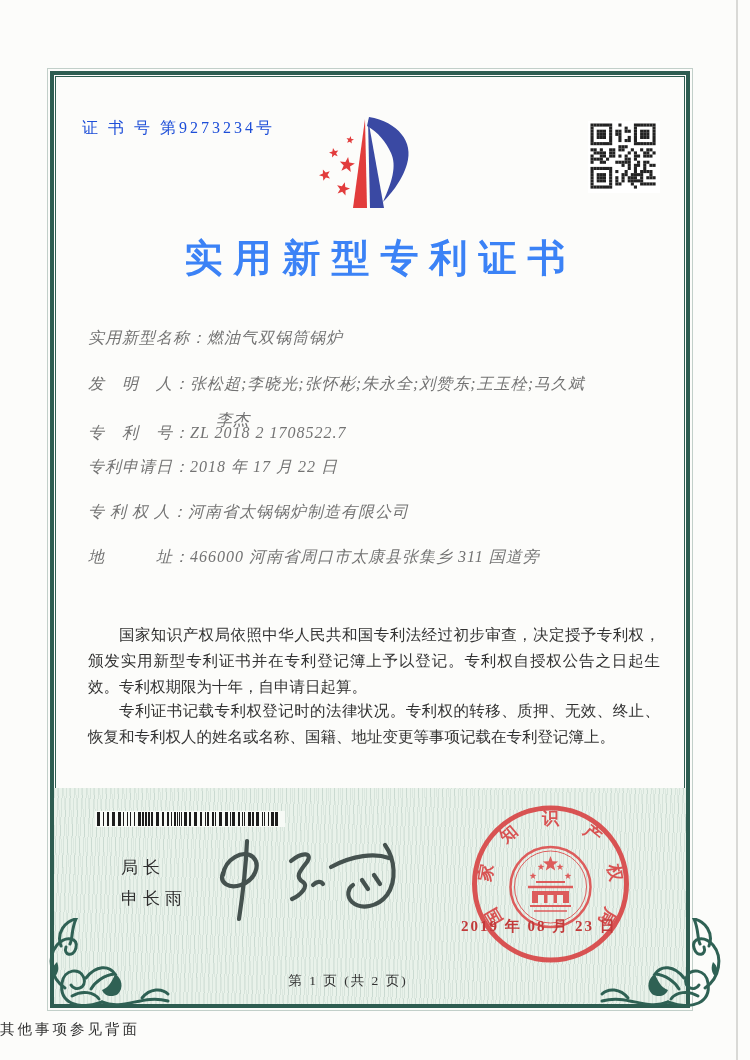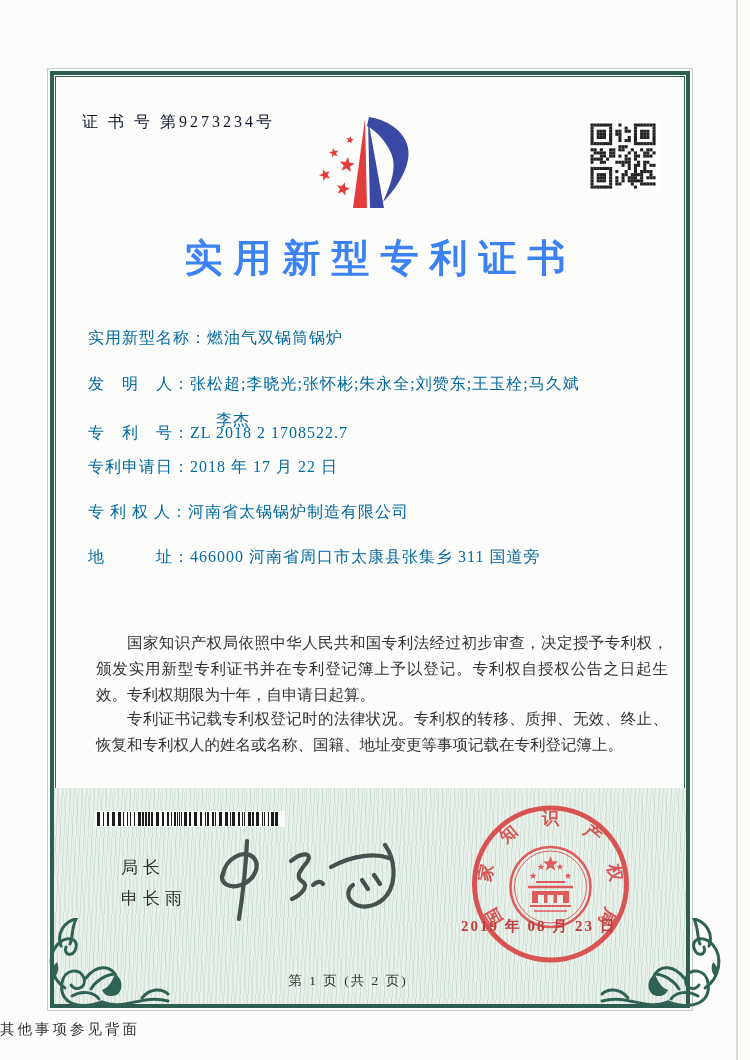--- a/index.html
+++ b/index.html
@@ -4,31 +4,31 @@
 <style>
   html,body{margin:0;padding:0;background:#ffffff;}
   .page{position:relative;width:750px;height:1060px;background:#fcfcfa;overflow:hidden;
         font-family:"Liberation Serif","DejaVu Serif",serif;color:#333;}
   .scan-edge{position:absolute;right:12px;top:0;width:2px;height:100%;background:#d9d9d6;}
   
   .frame{position:absolute;left:50px;top:71px;width:640px;height:937px;box-sizing:border-box;
          border:4px solid #2e5d51;}
   .frame::before{content:"";position:absolute;inset:1px;border:1px solid #2e5d51;}
   .frame::after{content:"";position:absolute;inset:-7px;border:1px solid #c2cfc9;}
-  .cert-no{position:absolute;left:82px;top:112px;font-size:16px;letter-spacing:3px;color:#0f172a;}
+  .cert-no{position:absolute;left:82px;top:118px;font-size:16px;letter-spacing:3px;color:#1d4ed8;}
   .logo{position:absolute;left:312px;top:114px;}
   .qr{position:absolute;left:588px;top:121px;}
   .title{position:absolute;left:0;top:233px;width:750px;margin:0;text-align:center;
          font-size:38px;font-weight:600;letter-spacing:11px;text-indent:11px;color:#3b82f6;}
-  .row{position:absolute;left:88px;font-size:16px;letter-spacing:1px;color:#0369a1;white-space:nowrap;}
+  .row{position:absolute;left:88px;font-size:16px;letter-spacing:1px;color:#737373;white-space:nowrap;font-style:italic;}
   .row-name{top:328px}.row-inventor{top:374px}.row-inventor2{top:410px;left:216px}
   .row-patno{top:423px}.row-filing{top:457px}.row-patentee{top:502px}
   .row-address{top:547px}.row-grant{top:591px}
   .grant-gap{display:inline-block;width:34px;}
-  .para{position:absolute;left:88px;width:572px;margin:8px;font-size:15.5px;line-height:26px;
+  .para{position:absolute;left:88px;width:572px;margin:0;font-size:15.5px;line-height:26px;
         text-align:justify;text-indent:2em;color:#333;}
   .p1{top:622px}.p2{top:698px}
   
   .band{position:absolute;left:54px;top:788px;width:632px;height:216px;background-color:#e9f2ea;
         background-image:repeating-linear-gradient(93deg,rgba(47,97,84,.10) 0 1px,transparent 1px 4px),
                          repeating-linear-gradient(86deg,rgba(47,97,84,.07) 0 1px,transparent 1px 6px);}
   .fl{position:absolute;}
   .fl-left{left:42px;top:918px;}
   .fl-right{left:598px;top:918px;transform:scaleX(-1);}
   .barcode{position:absolute;left:95px;top:811px;}

